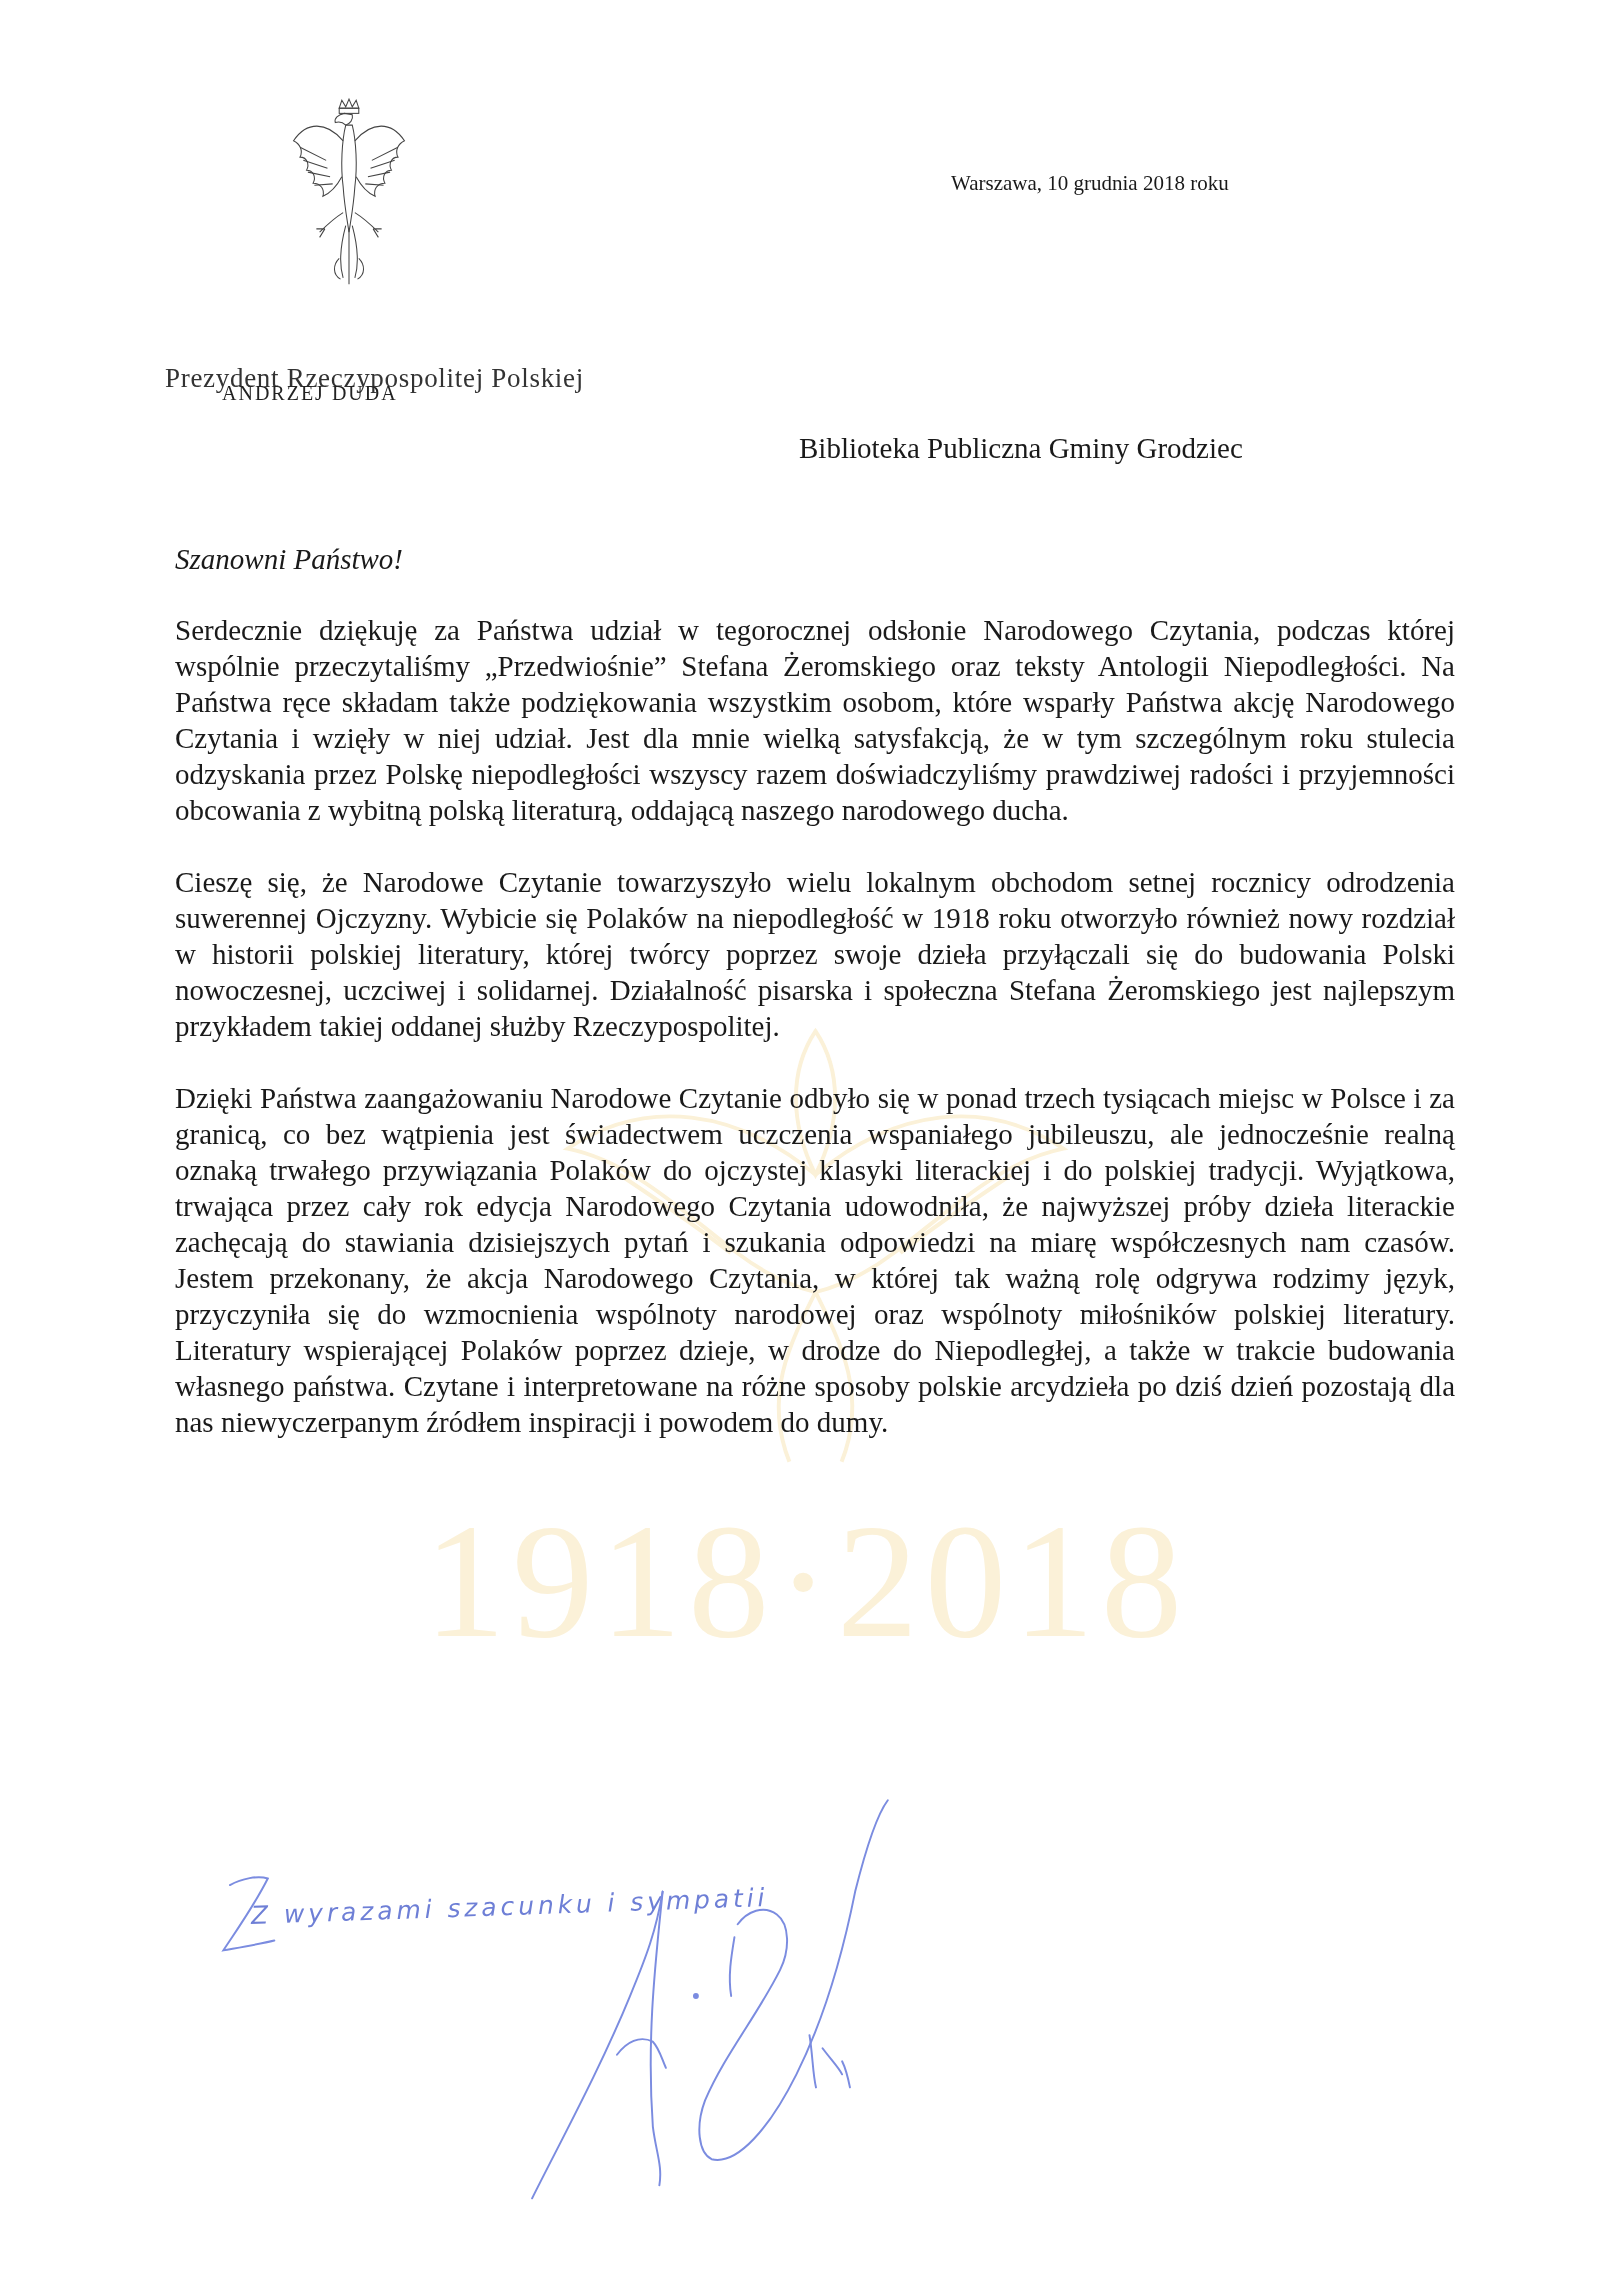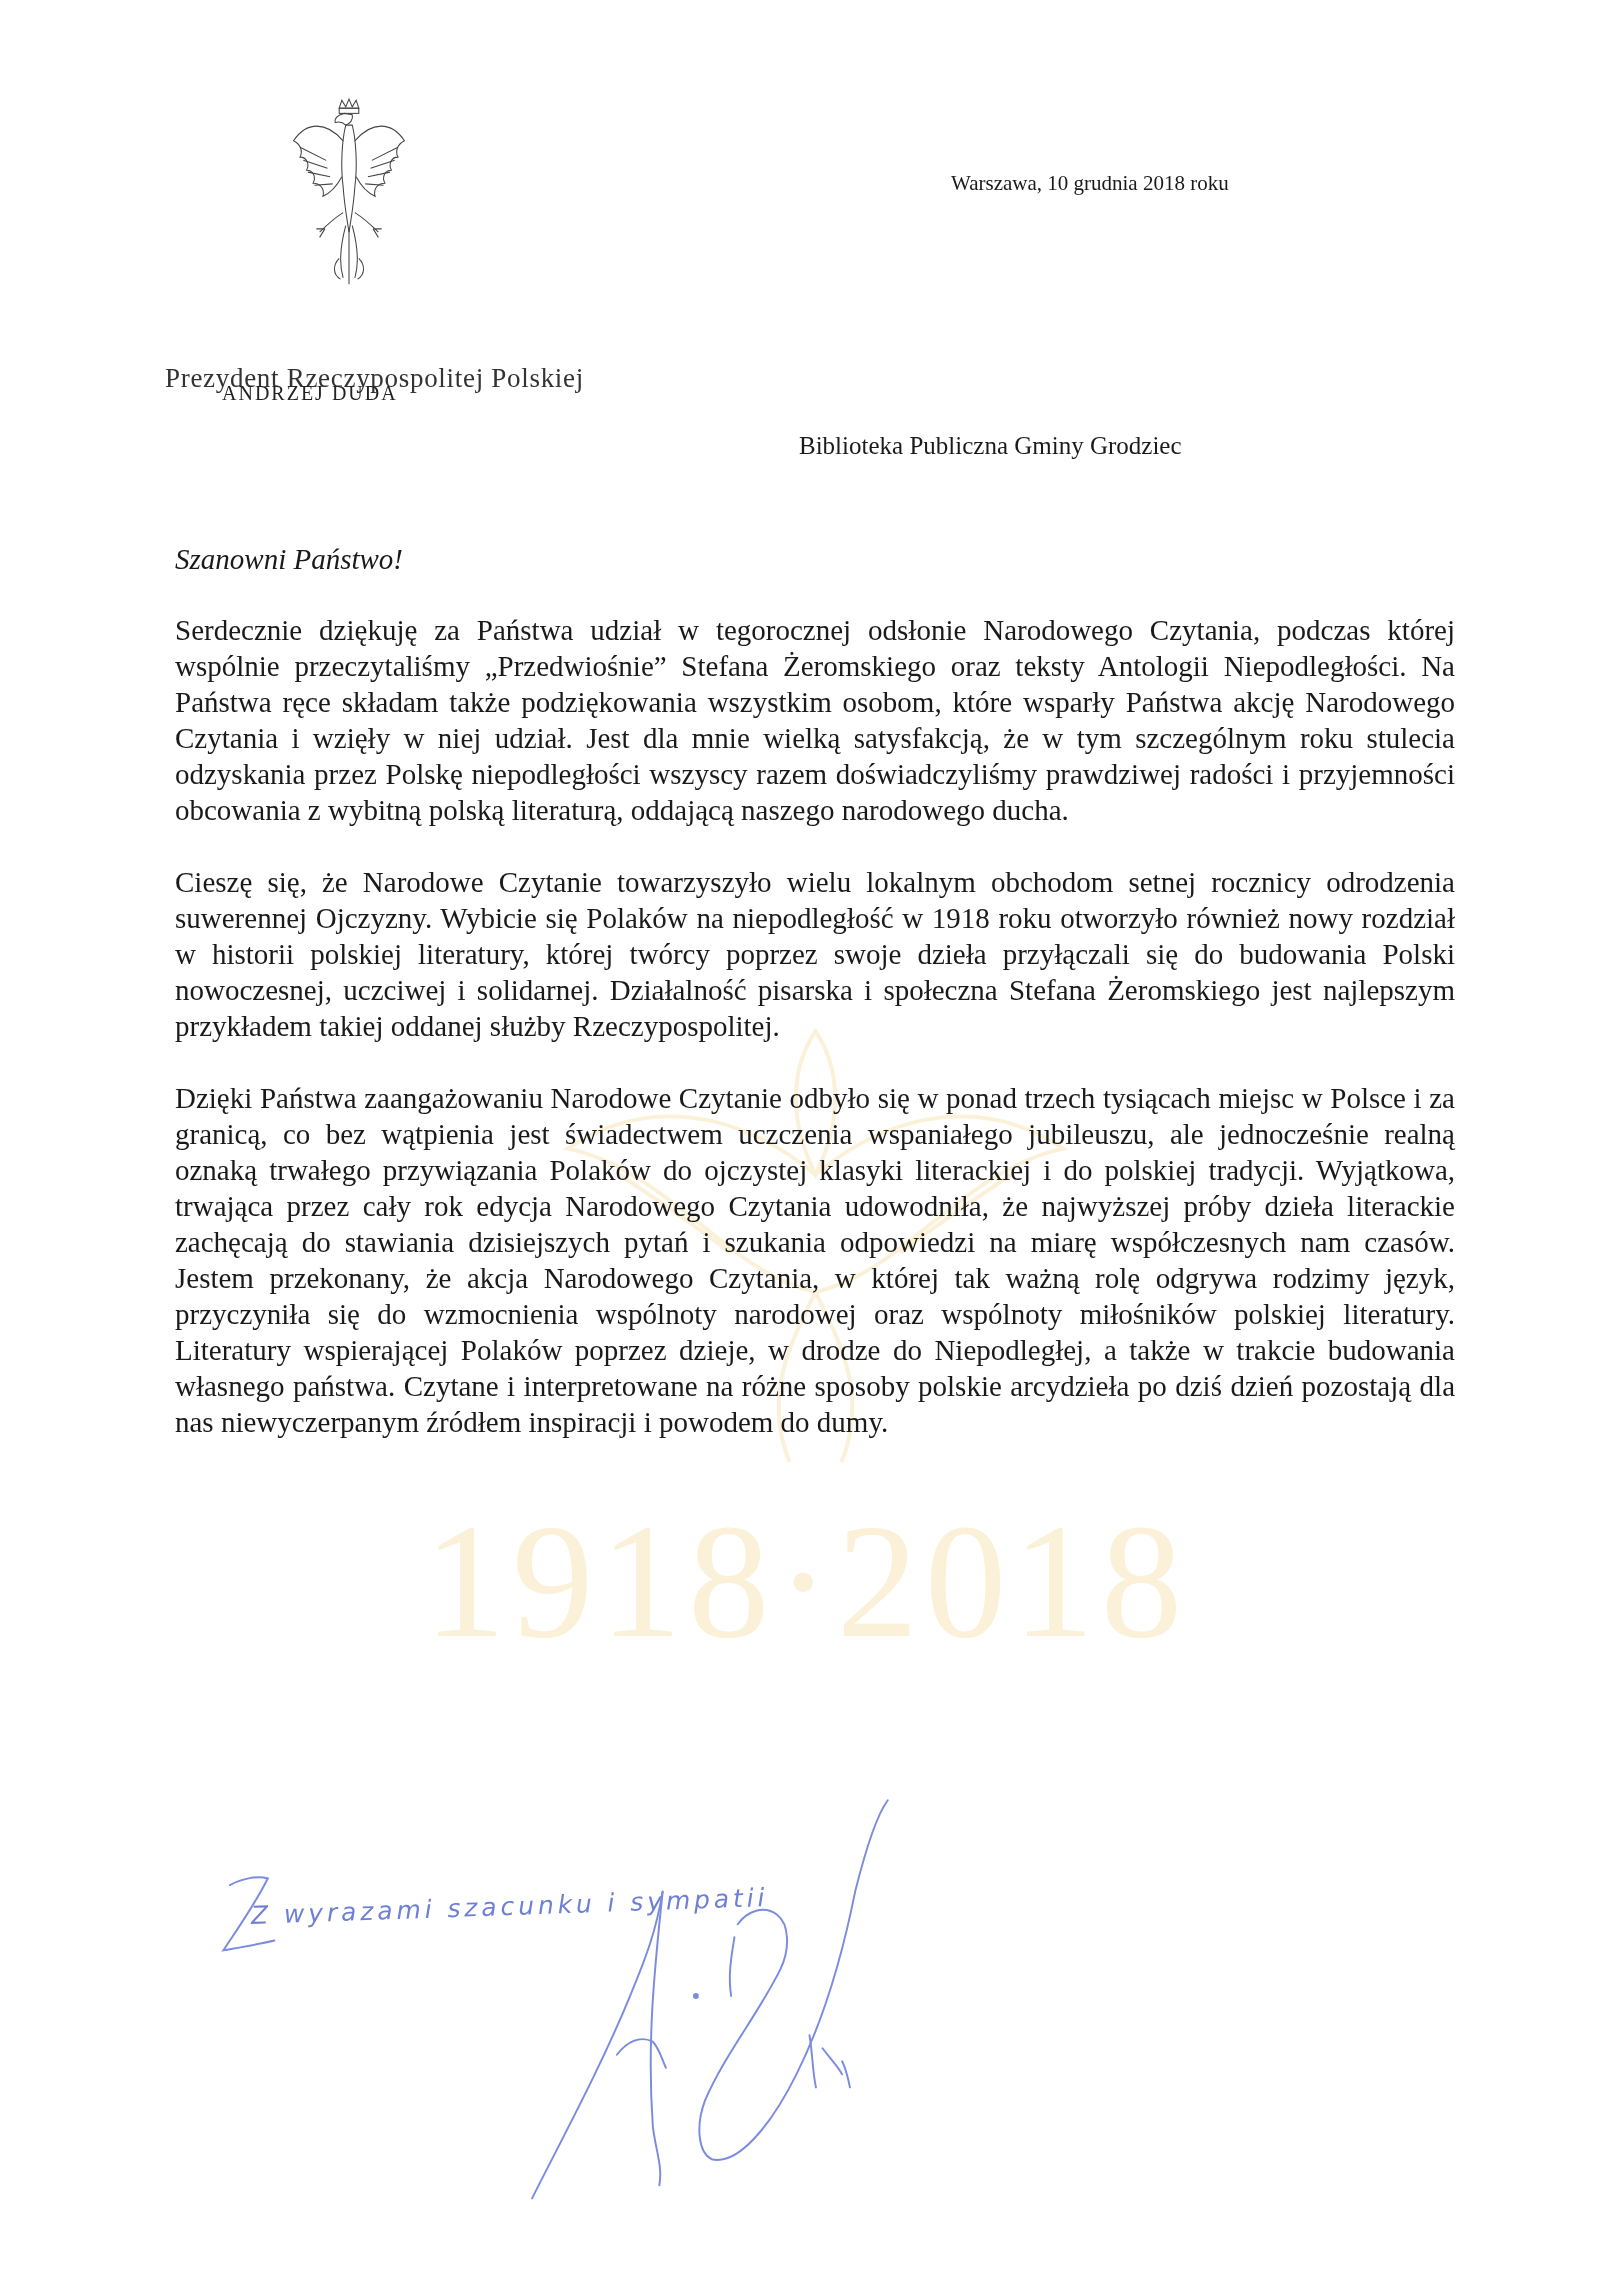--- a/index.html
+++ b/index.html
@@ -6,21 +6,21 @@
   body { width:1617px; height:2284px; position:relative; overflow:hidden;
          font-family:"Liberation Serif","DejaVu Serif",serif; color:#1a1a1a; }
   .eagle { position:absolute; left:287px; top:95px; width:124px; height:196px; }
   .watermark { position:absolute; left:424px; top:979px; width:783px; height:652px; pointer-events:none; }
   .wm-year { position:absolute; left:0; right:0; top:509px; 
              font-size:163px; color:#fbf1d8; letter-spacing:6.5px; font-family:"Liberation Serif",serif; }
   .header-office { position:absolute; left:165px; top:339px; font-size:27px; color:#333;
                    letter-spacing:0.7px; font-weight:normal;margin-top:24px; }
   .header-name { position:absolute; left:222px; top:382px; font-size:20px; color:#222; letter-spacing:2px; }
   .date { position:absolute; left:951px; top:171px; font-size:21px; }
-  .recipient { position:absolute; left:799px; top:432px; font-size:25px; }
+  .recipient { position:absolute; left:799px; top:432px; font-size:29px; }
   .salutation { position:absolute; left:175px; top:543px; font-size:29px; font-style:italic; }
   .body { position:absolute; left:175px; top:612px; width:1280px; font-size:29px; line-height:36px;
           text-align:justify; }
   .body p { margin:0 0 36px 0; }
   .handwriting { position:absolute; left:196px; top:1761px; width:1240px; height:457px; }
   .hw-text { position:absolute; left:55px; top:140px; font-family:"DejaVu Sans",sans-serif; font-size:25px;
              color:#6e7fd6; letter-spacing:3.9px; font-style:italic; transform:rotate(-2deg); transform-origin:left; }
 </style>
 </head>
 <body>

